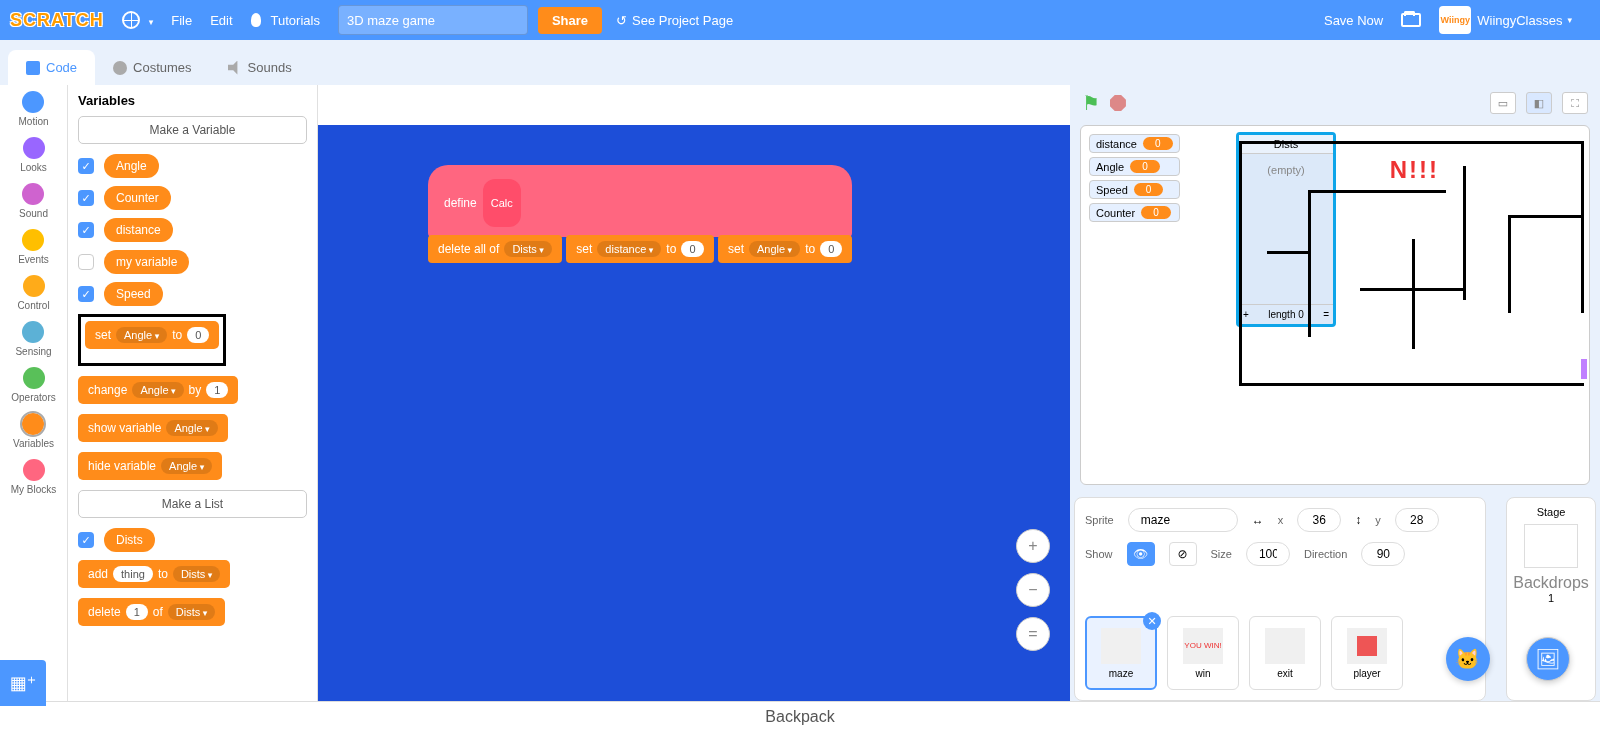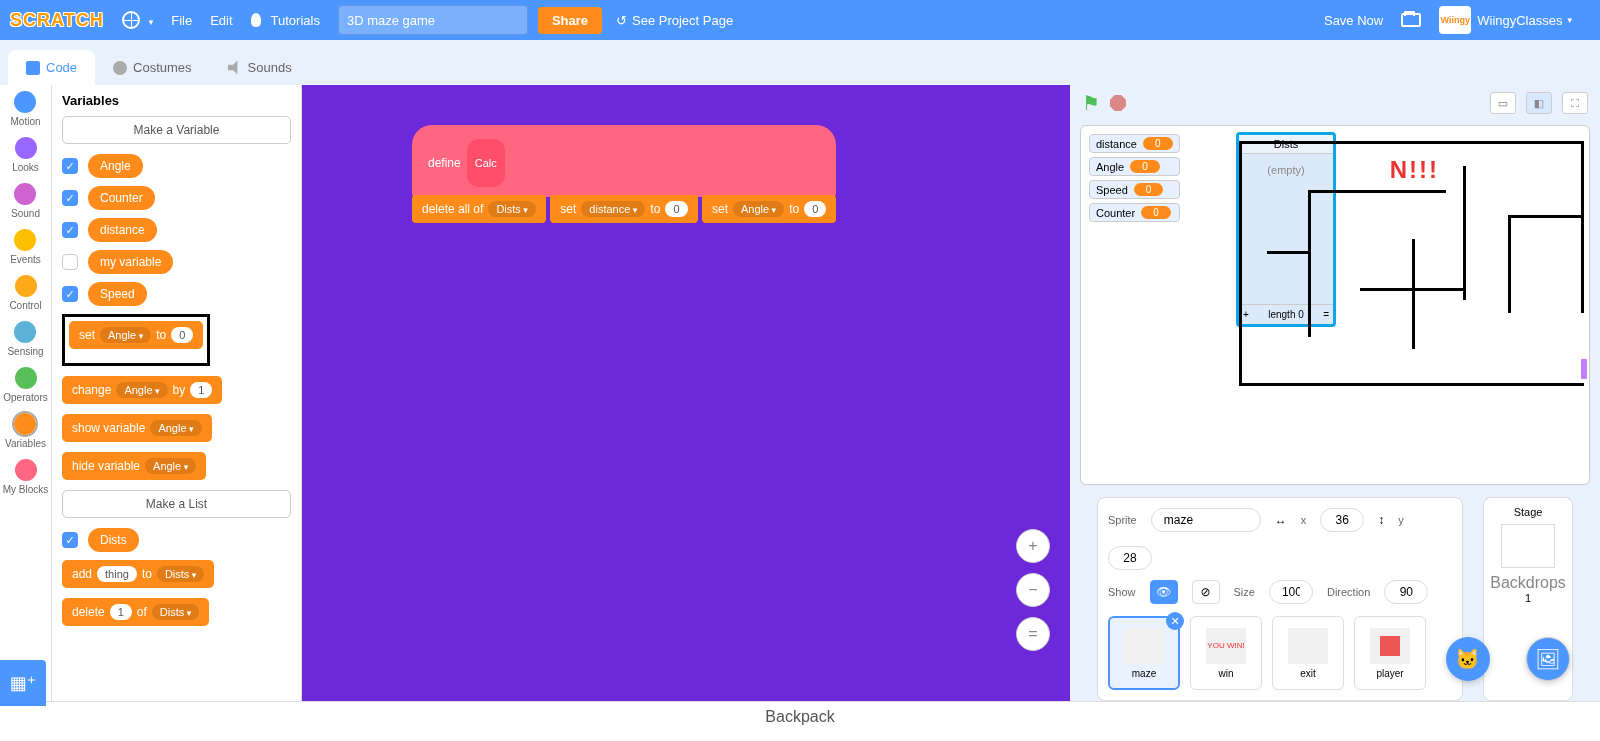--- a/index.html
+++ b/index.html
@@ -21,40 +21,40 @@
 
 
 .tabs-row { height: 45px; background: #e9f1fc; display: flex; align-items: flex-end; padding-left: 8px; }
 .tab { display: flex; align-items: center; padding: 10px 18px; font-size: 13px; color: #666; border-radius: 8px 8px 0 0; cursor:pointer;}
 .tab.active { background: #fff; color: #4c97ff; }
 .tab .ic{width:14px;height:14px;margin-right:6px;}
 
 .main { display: flex; height: 616px; }
 
 
-.cats { width: 52px; background: #fff; border-right: 1px solid #e0e0e0; display: flex; flex-direction: column; align-items: center; padding-top: 6px;}
+.cats { width: 68px; background: #fff; border-right: 1px solid #e0e0e0; display: flex; flex-direction: column; align-items: center; padding-top: 6px;}
 .cat { display: flex; flex-direction: column; align-items: center; font-size: 10px; color: #666; margin-bottom: 10px; cursor:pointer;}
 .cat .dot { width: 22px; height: 22px; border-radius: 50%; margin-bottom: 3px; }
 .cat.selected .dot { outline: 2px solid #aaa; }
 
 
 .palette { width: 250px; background: #fff; border-right: 1px solid #e0e0e0; padding: 8px 10px; overflow-y: auto; position:relative;}
 .palette h4 { font-size: 13px; font-weight: bold; margin-bottom: 8px; }
 .make-btn { display:block; background: #fff; border: 1px solid #ccc; border-radius: 5px; padding: 6px 0; text-align:center; font-size: 12px; color: #555; margin-bottom: 10px; cursor:pointer;}
 .var-row { display: flex; align-items: center; margin-bottom: 8px; }
 .cb { width: 16px; height: 16px; border-radius: 4px; margin-right: 10px; background:#4c97ff; display:flex;align-items:center;justify-content:center;color:#fff;font-size:11px;}
 .cb.off{background:#fff;border:1px solid #ccc;color:transparent;}
 .pill { background: #ff8c1a; color:#fff; padding: 5px 12px; border-radius: 16px; font-size: 12px; }
 .block { background: #ff8c1a; color:#fff; display: inline-flex; align-items: center; padding: 6px 10px; border-radius: 5px; font-size: 12px; margin-bottom: 10px; gap: 5px; position:relative;}
 .block .dd { background: rgba(0,0,0,0.12); padding: 2px 8px; border-radius: 12px; font-size:11px;}
 .block .inp { background: #fff; color: #555; padding: 2px 8px; border-radius: 12px; min-width:18px; text-align:center; font-size:11px;}
 .highlight-box{border:3px solid #000;padding:4px;margin-bottom:10px; display:inline-block;}
 
 
-.scripts { flex: 1; background: #6d28d9; position: relative; }
+.scripts { flex: 1; background: #1d4ed8; position: relative; margin-top: 40px; }
 .define-block{position:absolute;top:40px;left:110px;}
 .hat{background:#ff6680;color:#fff;border-radius:20px 20px 4px 4px;padding:14px 16px 10px;font-size:12px;display:flex;gap:6px;align-items:center;}
 .hat .cap{background:#ff4d6a;padding:18px 8px;border-radius:12px;font-size:11px;}
 .stack-block{margin-top:-2px;}
 
 .zoom-ctrl{position:absolute;right:20px;bottom:50px;display:flex;flex-direction:column;gap:10px;}
 .zbtn{width:34px;height:34px;border:1px solid #ccc;border-radius:50%;background:#fff;display:flex;align-items:center;justify-content:center;color:#888;font-size:16px;cursor:pointer;}
 
 
 .right { width: 530px; display: flex; flex-direction: column; background:#e9f1fc;}
@@ -69,21 +69,21 @@
 .monitors{position:absolute;top:8px;left:8px;display:flex;flex-direction:column;gap:4px;}
 .monitor{background:#e6f0ff;border:1px solid #ccc;border-radius:4px;padding:2px 6px;font-size:11px;display:flex;align-items:center;gap:6px;}
 .monitor .val{background:#ff8c1a;color:#fff;border-radius:10px;padding:1px 12px;font-size:10px;}
 .list-mon{position:absolute;top:6px;left:155px;width:100px;background:#dce9f9;border:3px solid #0ea5e9;border-radius:4px;font-size:11px;text-align:center;}
 .list-mon .lh{padding:3px;border-bottom:1px solid #ccc;background:#eaf2fc;}
 .list-mon .lb{padding:10px;color:#888;height:150px;}
 .list-mon .lf{padding:4px;border-top:1px solid #ccc;font-size:10px;display:flex;justify-content:space-between;align-items:center;}
 .maze-img{position:absolute;right:5px;top:15px;width:345px;height:245px;}
 .maze-img .mline{position:absolute;background:#000;}
 
-.bottom-right{display:flex;gap:20px;padding:8px 27px 0; flex:1;}
+.bottom-right{display:flex;gap:20px;padding:8px 4px 0; flex:1;}
 .sprite-panel{flex:1;background:#fff;border:1px solid #ddd;border-radius:8px;padding:10px;font-size:12px;display:flex;flex-direction:column;}
 .sp-row{display:flex;align-items:center;gap:14px;margin-bottom:10px;flex-wrap:wrap;}
 .sp-row label{color:#666;font-size:11px;}
 .sp-inp{border:1px solid #ddd;border-radius:14px;padding:4px 12px;font-size:12px;width:70px;text-align:center;}
 .sp-inp.sm{width:44px;}
 .shbtn{width:28px;height:24px;border:1px solid #ddd;display:flex;align-items:center;justify-content:center;border-radius:4px;cursor:pointer;}
 .shbtn.on{background:#4c97ff;color:#fff;border-color:#4c97ff;}
 .sprites{display:flex;gap:10px;margin-top:auto;}
 .sprite-card{width:72px;height:74px;border:1px solid #ddd;border-radius:6px;display:flex;flex-direction:column;align-items:center;justify-content:center;font-size:10px;cursor:pointer;position:relative;}
 .sprite-card.sel{border:2px solid #4c97ff;background:#eaf2ff;}

